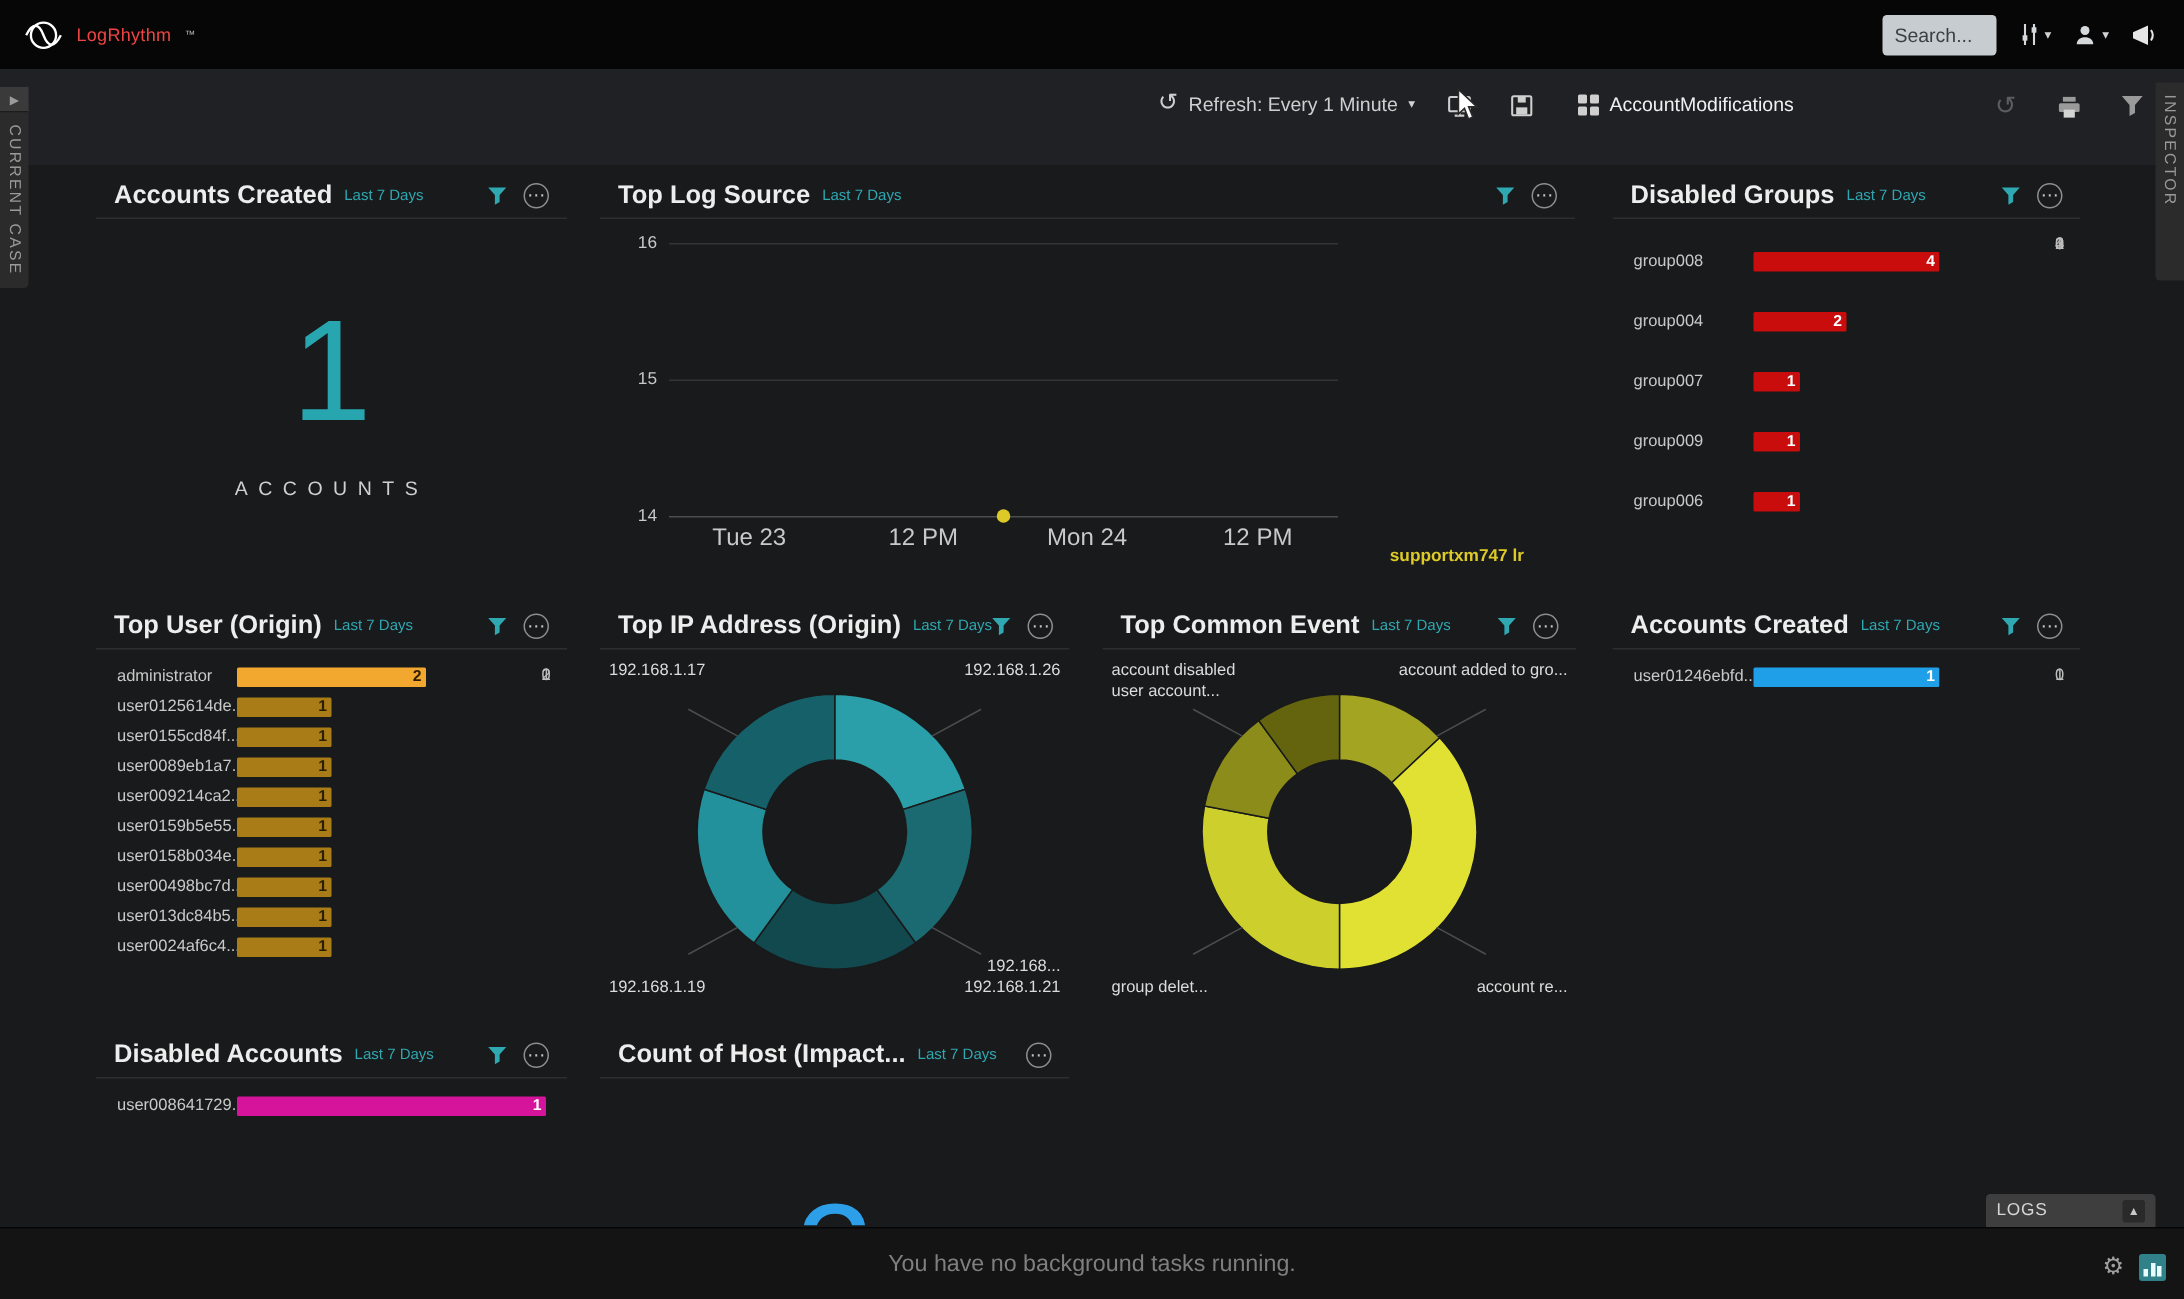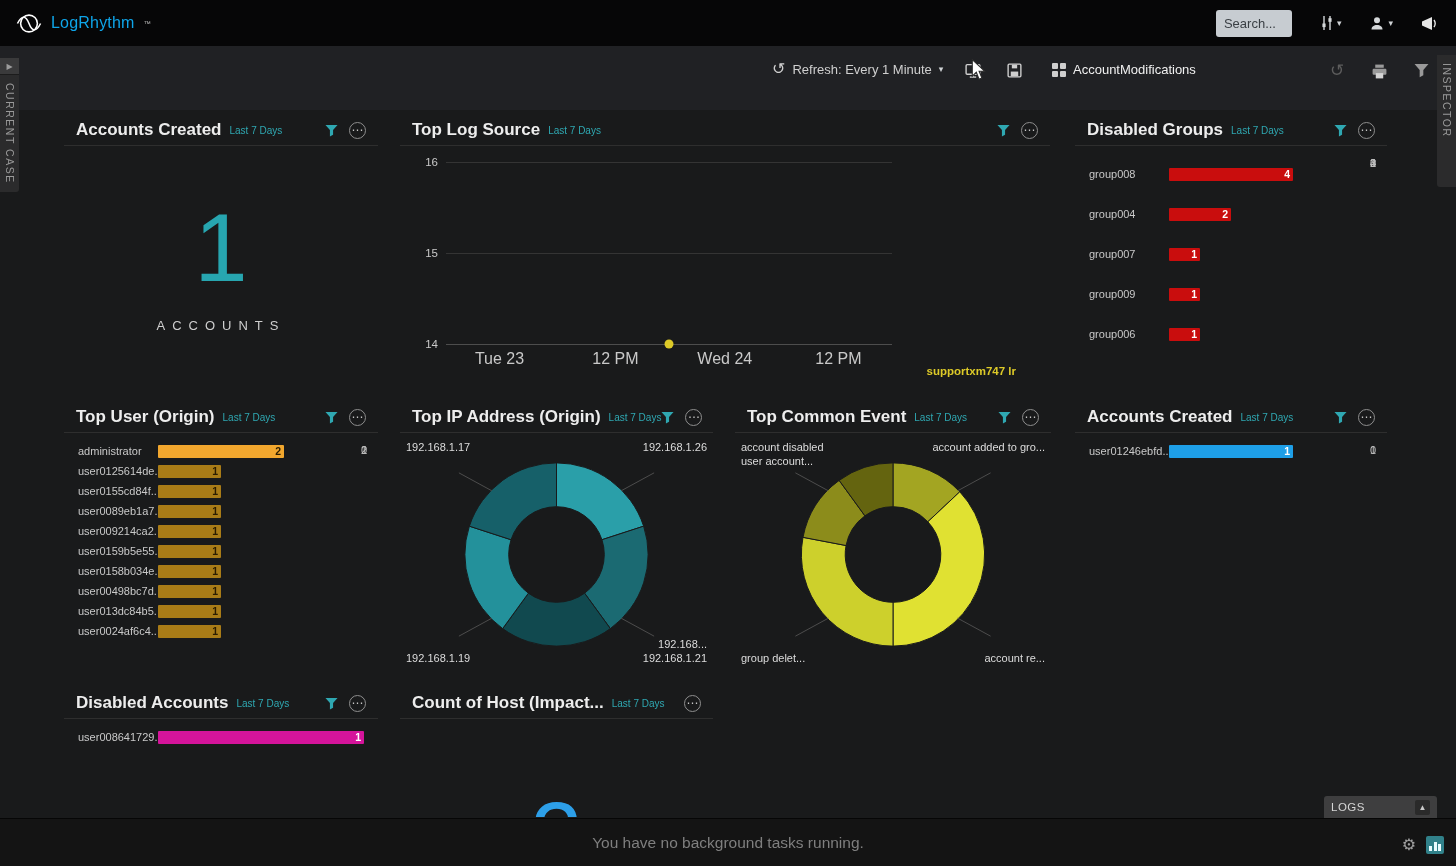--- a/index.html
+++ b/index.html
@@ -2,26 +2,26 @@
 <html><head>
 <meta charset="utf-8">
 <style>
   * { margin:0; padding:0; box-sizing:border-box; }
   html,body { width:1456px; height:866px; overflow:hidden; }
   body { position:relative; background:#191a1b; font-family:"Liberation Sans", sans-serif; }
 
   
   .topnav { position:absolute; left:0; top:0; width:100%; height:46px; background:#060607; display:flex; align-items:stretch; z-index:30; }
   .brand { display:flex; align-items:center; gap:9px; padding:0 22px 0 16px; }
-  .brand-name { color:#0ea5e9; font-size:16px; letter-spacing:.2px; }
+  .brand-name { color:#ef4444; font-size:12px; letter-spacing:.2px; }
   .brand-tm { color:#bbb; font-size:7px; vertical-align:super; }
   .nav-tabs { display:flex; }
   .nav-tab { display:flex; align-items:center; padding:0 25px; color:#c9c9c9; font-size:13.5px; cursor:pointer; }
   .nav-tab.active { background:#3d4248; color:#fff; }
-  .nav-right { margin-left:auto; display:flex; align-items:center; gap:28px; padding-right:16px; }
+  .nav-right { margin-left:auto; display:flex; align-items:center; gap:15px; padding-right:16px; }
   .search { width:76px; height:27px; background:#c7ccd1; border:none; border-radius:3px; padding:0 8px; font-size:13px; color:#2d2d2d; font-family:"Liberation Sans", sans-serif; }
   .search::placeholder { color:#3a3f44; opacity:1; }
   .nav-icon { display:flex; align-items:center; gap:3px; cursor:pointer; }
   .caret { color:#cfd2d5; font-size:9px; }
 
   
   .toolbar { position:absolute; left:0; top:46px; width:100%; height:64px; background:#202124; z-index:20; }
   .tb-item { position:absolute; display:flex; align-items:center; gap:7px; color:#cfcfcf; font-size:13px; cursor:pointer; }
   .tb-refresh { left:772px; top:15px; }
   .tb-refresh .glyph { font-size:16px; line-height:1; }
@@ -253,21 +253,21 @@
     <div class="linewrap">
       <div class="lplot">
           <div class="gline" style="top: 0%;"></div>
           <span class="ylab" style="top: 0%;">16</span>
           <div class="gline" style="top: 50%;"></div>
           <span class="ylab" style="top: 50%;">15</span>
           <div class="gline axis" style="top: 100%;"></div>
           <span class="ylab" style="top: 100%;">14</span>
           <span class="xlab" style="left: 12%;">Tue 23</span>
           <span class="xlab" style="left: 38%;">12 PM</span>
-          <span class="xlab" style="left: 62.5%;">Wed 24</span>
+          <span class="xlab" style="left: 62.5%;">Mon 24</span>
           <span class="xlab" style="left: 88%;">12 PM</span>
           <div class="ldot" style="left: 50%; top: 100%; background: rgb(221, 202, 40);"></div>
         </div>
       <div class="line-legend" style="color: rgb(221, 202, 40);">supportxm747 lr</div>
     </div>
   </div>
 </section>
 
 <section class="widget" style="left:1075px;top:115px;width:312px;height:272px">
   <header class="whead">

